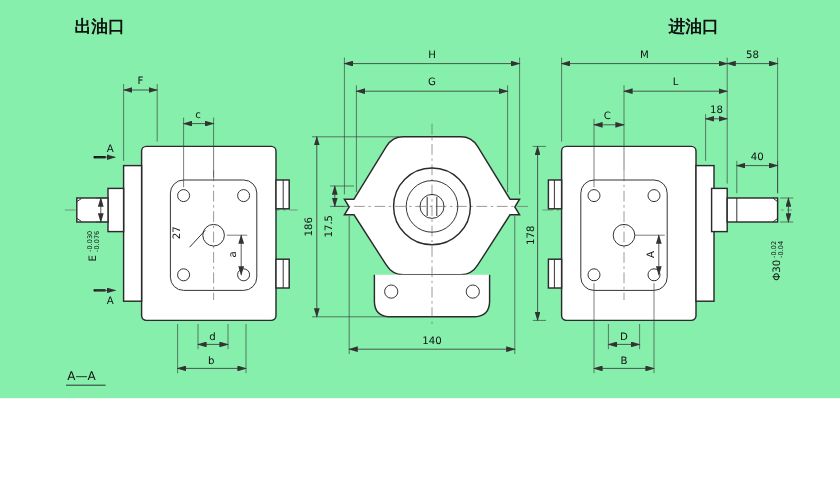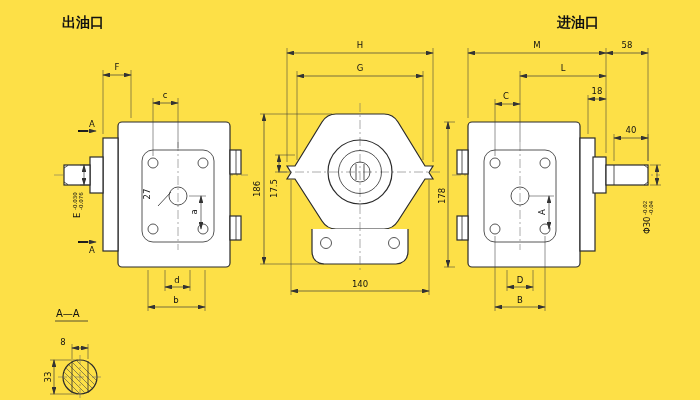--- a/index.html
+++ b/index.html
@@ -1,16 +1,16 @@
 <!DOCTYPE html>
 <html><head>
 <meta charset="utf-8">
 <style>
   html,body{margin:0;padding:0;background:#fff;}
-  #stage{position:relative;width:700px;height:400px;background:#fde047;overflow:hidden;
+  #stage{position:relative;width:700px;height:332px;background:#86efac;overflow:hidden;
          font-family:"DejaVu Sans", sans-serif;}
   svg{display:block;}
   .outline{fill:#ffffff;stroke:#2b2b2b;stroke-width:1.2;}
   .outline2{fill:none;stroke:#2b2b2b;stroke-width:1.2;}
   .thin{fill:none;stroke:#2b2b2b;stroke-width:0.8;}
   .dim{stroke:#3a3a3a;stroke-width:0.7;fill:none;}
   .ext{stroke:#3a3a3a;stroke-width:0.55;fill:none;}
   .cl{stroke:#666;stroke-width:0.55;stroke-dasharray:9 3 2 3;fill:none;}
   .hatch{stroke:#444;stroke-width:0.6;}
   text{fill:#111;font-family:"DejaVu Sans", sans-serif;}

